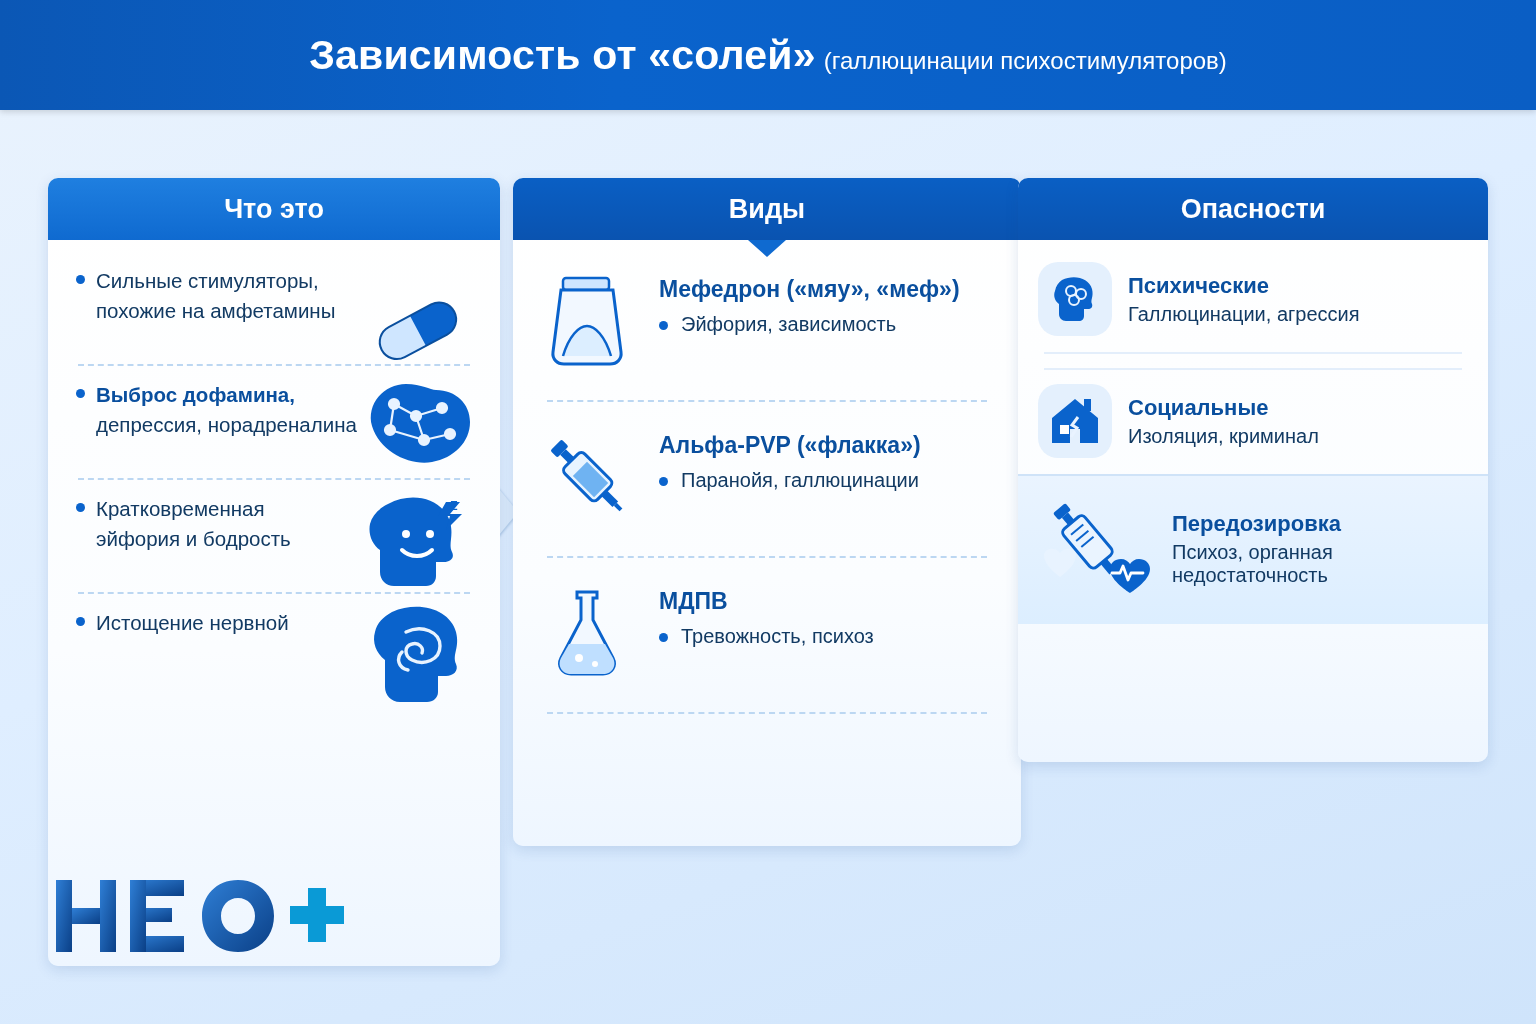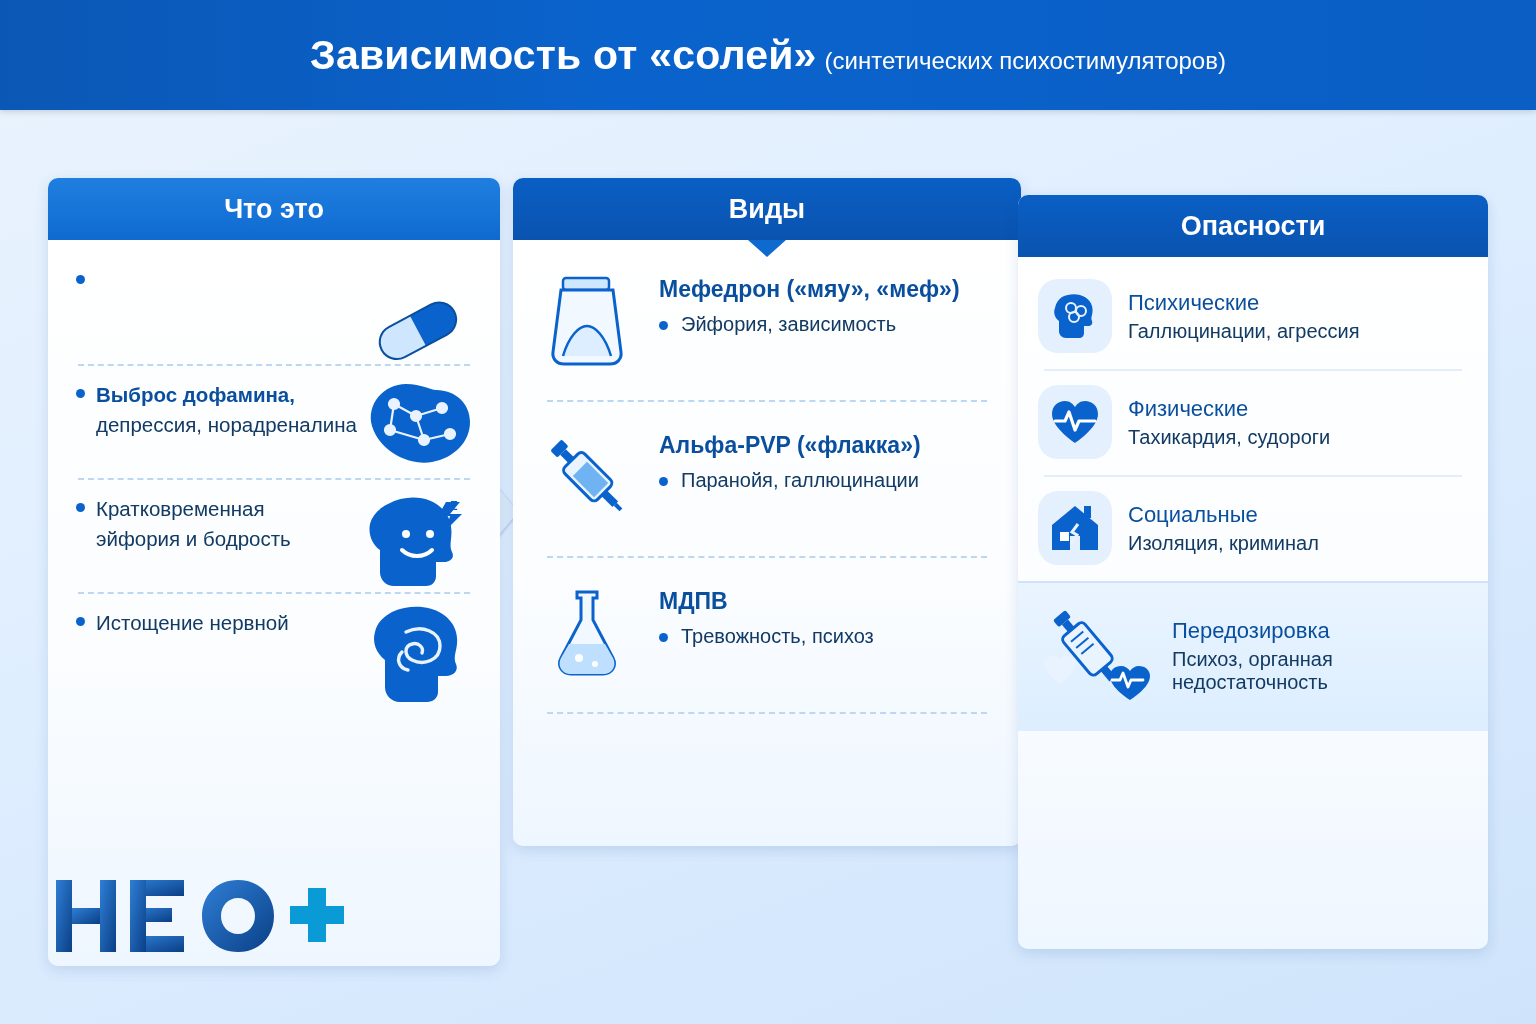--- a/index.html
+++ b/index.html
@@ -55,21 +55,21 @@
     justify-content: center;
     color: #fff;
     font-size: 27px;
     font-weight: bold;
   }
   .head-blue      { background: linear-gradient(180deg,#1f7fe0 0%, #0f6ad0 100%); }
   .head-deepblue  { background: linear-gradient(180deg,#0a5fc4 0%, #0a53b0 100%); }
 
   #col-what  { left: 48px;   top: 0;  width: 452px; height: 788px; }
   #col-kinds { left: 513px;  top: 0;  width: 508px; height: 668px; }
-  #col-risk  { left: 1018px; top: 17px;  width: 470px; height: 754px; }
+  #col-risk  { left: 1018px; top: 0;  width: 470px; height: 584px; }
 
   
   .chevron {
     position: absolute;
     width: 0; height: 0;
     border-top: 34px solid transparent;
     border-bottom: 34px solid transparent;
     border-left: 28px solid #dcebfb;
     filter: drop-shadow(1px 1px 1px rgba(30,90,160,.25));
   }
@@ -128,58 +128,62 @@
 
   
   .risks { padding: 22px 20px 0 20px; }
   .risk-row { display: flex; align-items: center; gap: 16px; margin-bottom: 16px; }
   .risk-badge {
     width: 74px; height: 74px; border-radius: 20px;
     background: #e4f0fd;
     display: flex; align-items: center; justify-content: center;
     flex: 0 0 74px;
   }
-  .risk-title { font-size: 22px; font-weight: normal; color: #0a4f9e; }
+  .risk-title { font-size: 22px; font-weight: bold; color: #0a4f9e; }
   .risk-desc  { font-size: 20px; color: #123a63; margin-top: 4px; }
   .risk-sep { border-top: 2px solid #e3eefb; margin: 0 6px 14px 6px; }
   .overdose {
     margin-top: 6px;
     background: linear-gradient(180deg,#eaf4ff 0%, #dceeff 100%);
     border-top: 2px solid #cfe3f8;
     padding: 18px 13px 20px 20px;
     display: flex; align-items: center; gap: 14px;
     height: 150px;
   }
 
   
   .logo { position: absolute; left: 52px; top: 872px; width: 300px; height: 90px; }
 </style>
 </head>
 <body>
 
 <div class="header">
   <div>
-    <span class="header-title">Зависимость от «солей»</span><span class="header-sub">(синтетических психостимуляторов)</span>
+    <span class="header-title">Зависимость от «солей»</span><span class="header-sub">(галлюцинации психостимуляторов)</span>
   </div>
 </div>
 
 <div class="board">
 
   <div class="chevron" id="chev1"></div>
   <div class="chevron" id="chev2"></div>
 
   <div class="col" id="col-what">
     <div class="col-head head-blue">
       <span>Что это</span>
     </div>
 
     <div class="what-list">
 
       <div class="what-item">
         <span class="bullet"></span>
+        <div class="what-text">
+          <span>Сильные стимуляторы,</span><br>
+          <span>похожие на амфетамины</span>
+        </div>
         <div class="what-icon" style="top:28px;right:4px;">
           <svg width="110" height="70" viewBox="0 0 110 70">
             <g transform="rotate(-28 55 35)">
               <rect x="14" y="20" width="82" height="34" rx="17" fill="#0a63cc"></rect>
               <path d="M14 37a17 17 0 0 1 17-17h24v34H31a17 17 0 0 1-17-17z" fill="#cfe6ff"></path>
               <rect x="14" y="20" width="82" height="34" rx="17" fill="none" stroke="#0a4f9e" stroke-width="2"></rect>
             </g>
           </svg>
         </div>
       </div>
@@ -345,32 +349,20 @@
               </g>
           </svg>
         </div>
         <div>
           <div class="risk-title">Психические</div>
           <div class="risk-desc">Галлюцинации, агрессия</div>
         </div>
       </div>
       <div class="risk-sep"></div>
 
-      <div class="risk-row">
-        <div class="risk-badge">
-          <svg width="54" height="50" viewBox="0 0 54 50">
-            <path d="M27 46S4 31 4 17C4 9 10 4 17 4c5 0 8 3 10 6 2-3 5-6 10-6 7 0 13 5 13 13 0 14-23 29-23 29z" fill="#0a63cc"></path>
-            <path d="M7 24h10l4-9 6 18 4-9h16" fill="none" stroke="#fff" stroke-width="3.2" stroke-linejoin="round" stroke-linecap="round"></path>
-          </svg>
-        </div>
-        <div>
-          <div class="risk-title">Физические</div>
-          <div class="risk-desc">Тахикардия, судороги</div>
-        </div>
-      </div>
       <div class="risk-sep"></div>
 
       <div class="risk-row">
         <div class="risk-badge">
           <svg width="54" height="52" viewBox="0 0 54 52">
             <path d="M27 4 4 23v25h18V34h10v14h18V23z" fill="#0a63cc"></path>
             <rect x="36" y="4" width="7" height="12" fill="#0a63cc"></rect>
             <path d="M30 22l-6 8 5 3-6 9" fill="none" stroke="#e9f3ff" stroke-width="3"></path>
             <rect x="12" y="30" width="9" height="9" fill="#fff"></rect>
           </svg>

